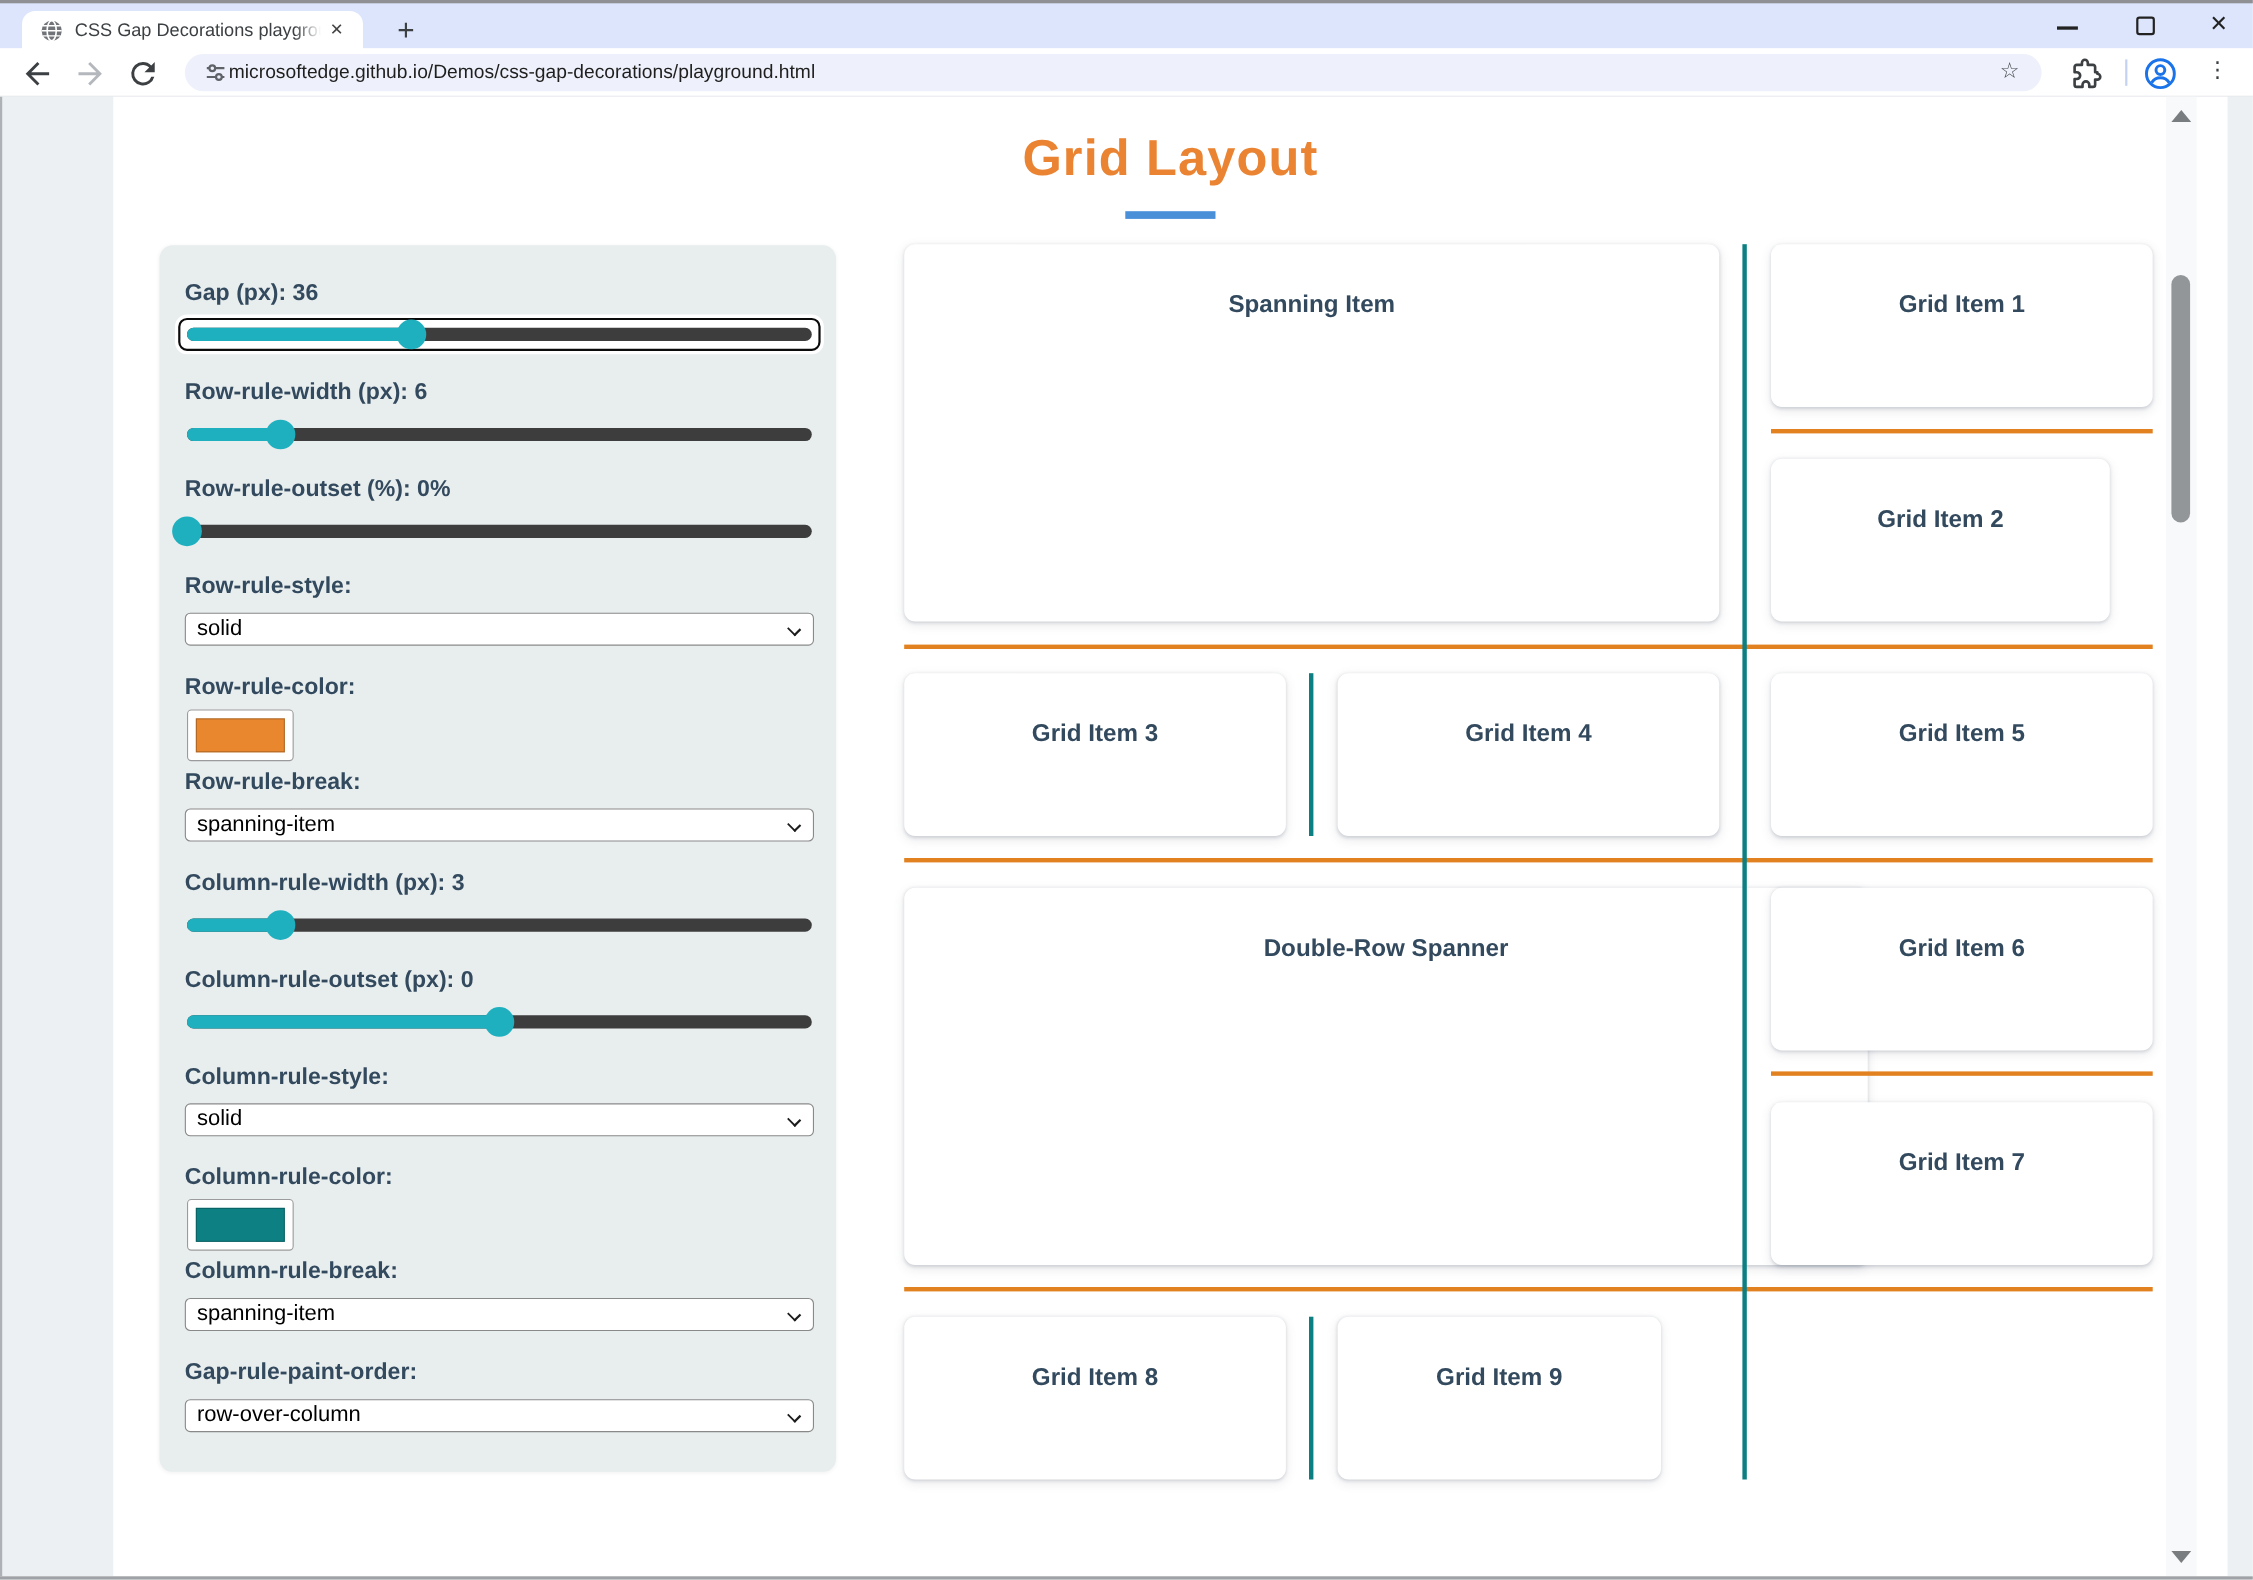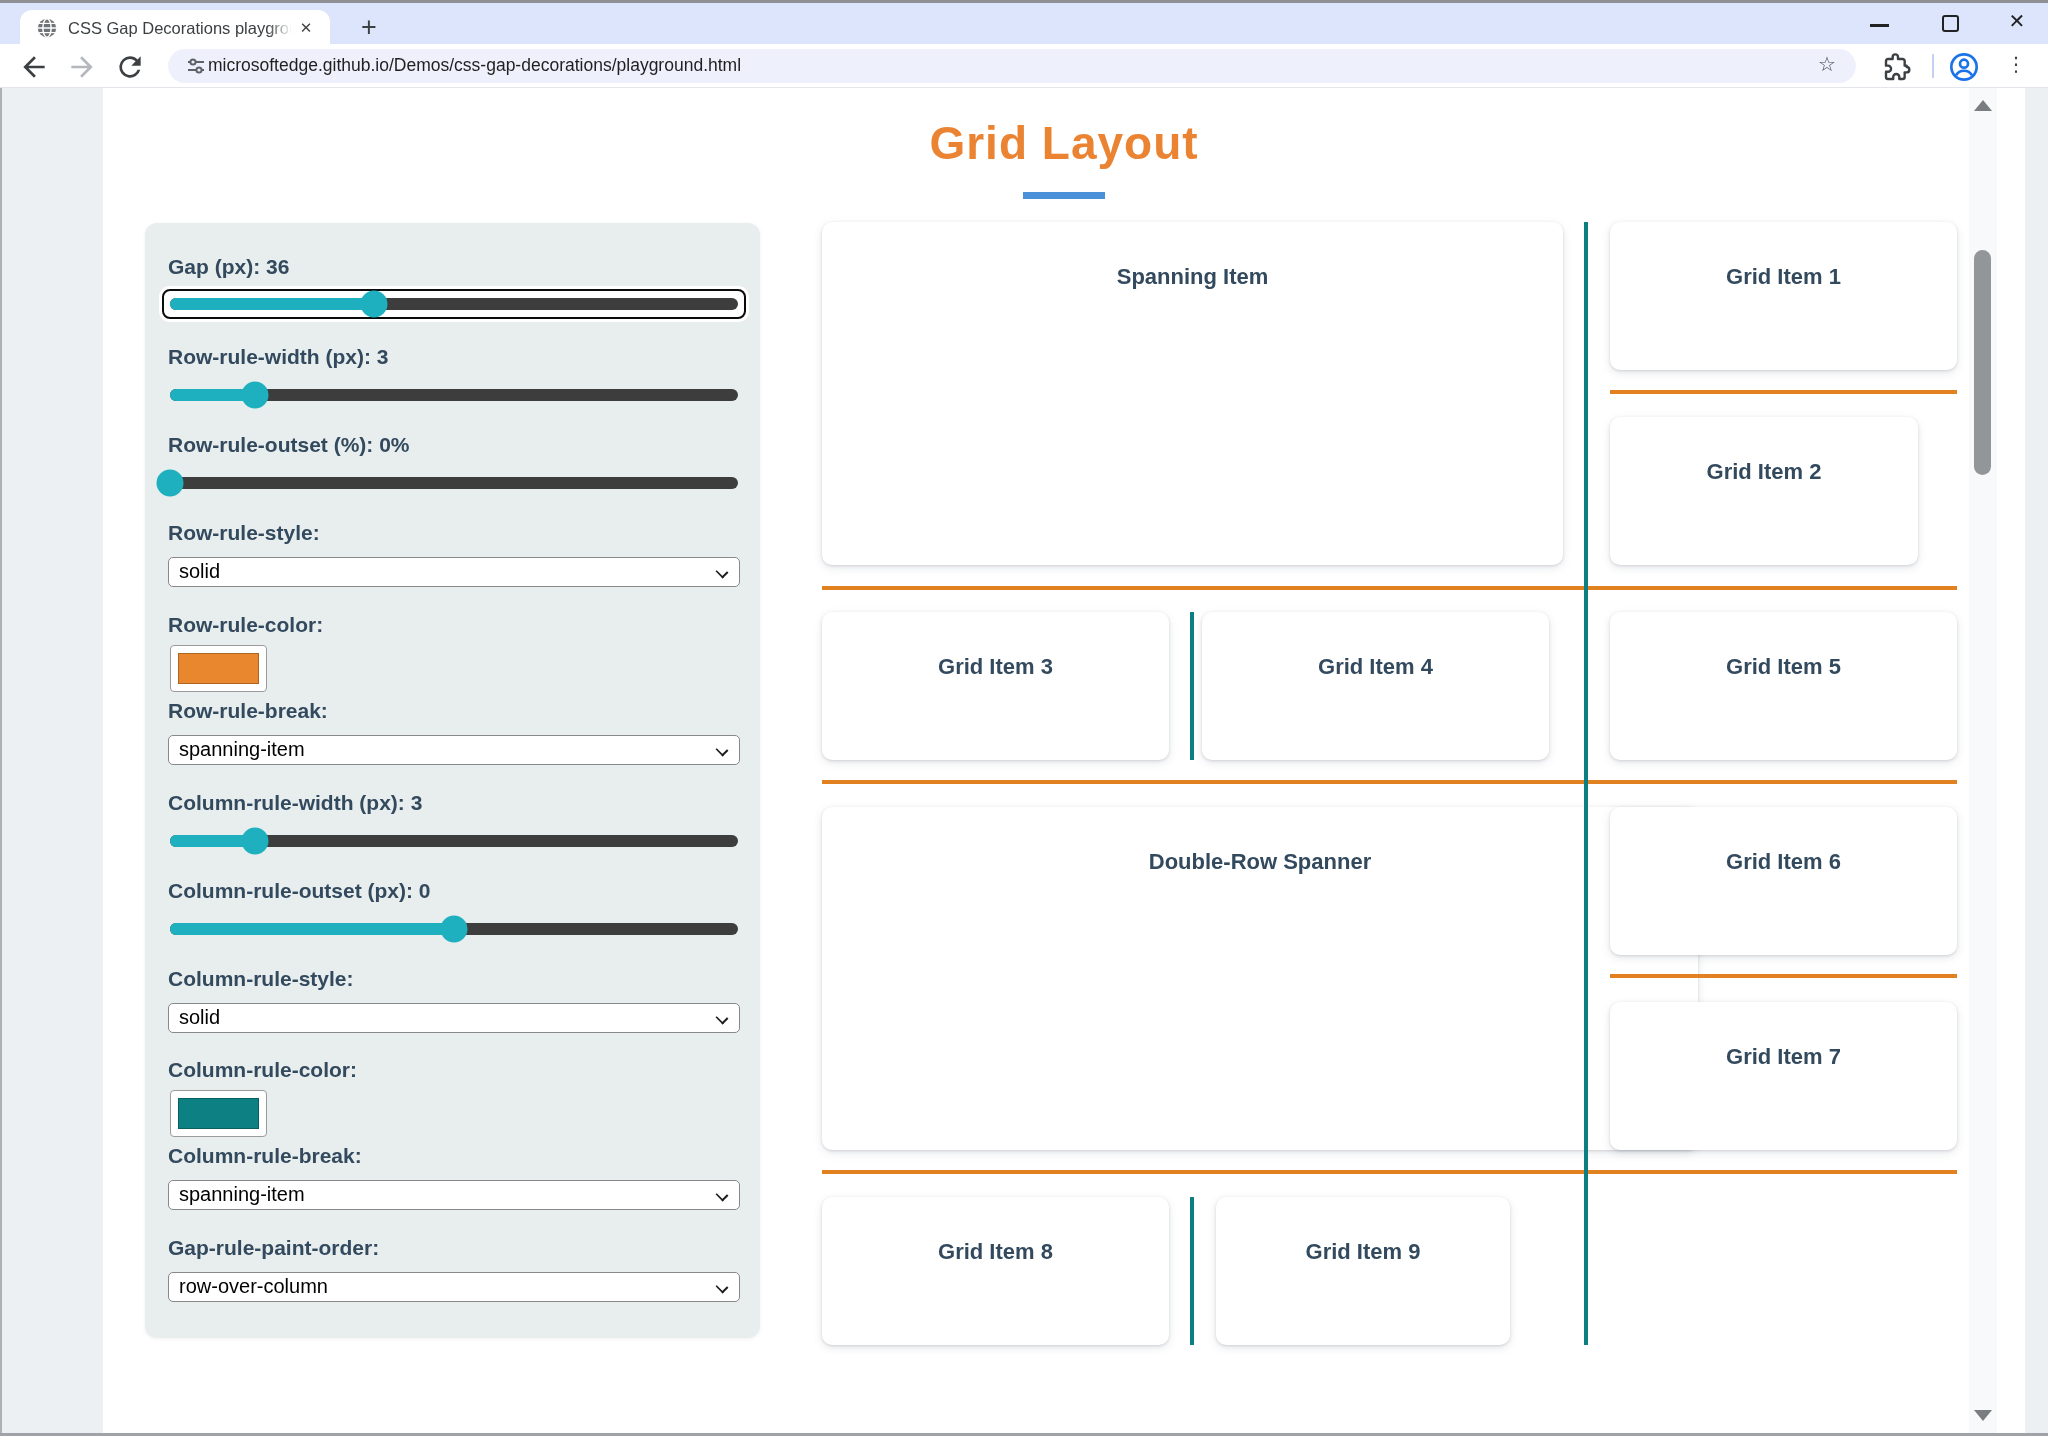--- a/index.html
+++ b/index.html
@@ -164,21 +164,21 @@
 
       <div class="panel">
 
         <div class="ctl-label" style="top:32px">Gap (px): 36</div>
         <div class="focusring" style="top:66px"></div>
         <div class="track" style="top:75px">
           <div class="fill" style="width: 36%;"></div>
           <div class="thumb" style="left: 36%;"></div>
         </div>
 
-        <div class="ctl-label" style="top:122px">Row-rule-width (px): 3</div>
+        <div class="ctl-label" style="top:122px">Row-rule-width (px): 6</div>
         <div class="track" style="top:166px">
           <div class="fill" style="width: 15%;"></div>
           <div class="thumb" style="left: 15%;"></div>
         </div>
 
         <div class="ctl-label" style="top:210px">Row-rule-outset (%): 0%</div>
         <div class="track" style="top:254px">
           <div class="fill" style="width: 0%;"></div>
           <div class="thumb" style="left: 0%;"></div>
         </div>
@@ -235,21 +235,21 @@
           <span class="chev"></span>
         </div>
       </div>
 
       <div class="grid">
 
         <div class="card" style="left:0;    top:0;     width:741px; height:343px">Spanning Item</div>
         <div class="card" style="left:788px;top:0;     width:347px; height:148px">Grid Item 1</div>
         <div class="card" style="left:788px;top:195px; width:308px; height:148px">Grid Item 2</div>
         <div class="card" style="left:0;    top:390px; width:347px; height:148px">Grid Item 3</div>
-        <div class="card" style="left:380px;top:390px; width:347px; height:148px">Grid Item 4</div>
+        <div class="card" style="left:394px;top:390px; width:347px; height:148px">Grid Item 4</div>
         <div class="card" style="left:788px;top:390px; width:347px; height:148px">Grid Item 5</div>
         <div class="card" style="left:0;    top:585px; width:876px; height:343px">Double-Row Spanner</div>
         <div class="card" style="left:788px;top:585px; width:347px; height:148px">Grid Item 6</div>
         <div class="card" style="left:788px;top:780px; width:347px; height:148px">Grid Item 7</div>
         <div class="card" style="left:0;    top:975px; width:347px; height:148px">Grid Item 8</div>
         <div class="card" style="left:394px;top:975px; width:294px; height:148px">Grid Item 9</div>
 
         <div class="rule-h" style="left: 788px; top: 168px; width: 347px; background: rgb(226, 129, 31);"></div>
         <div class="rule-h" style="left: 0px; top: 364px; width: 1135px; background: rgb(226, 129, 31);"></div>
         <div class="rule-h" style="left: 0px; top: 558px; width: 1135px; background: rgb(226, 129, 31);"></div>

